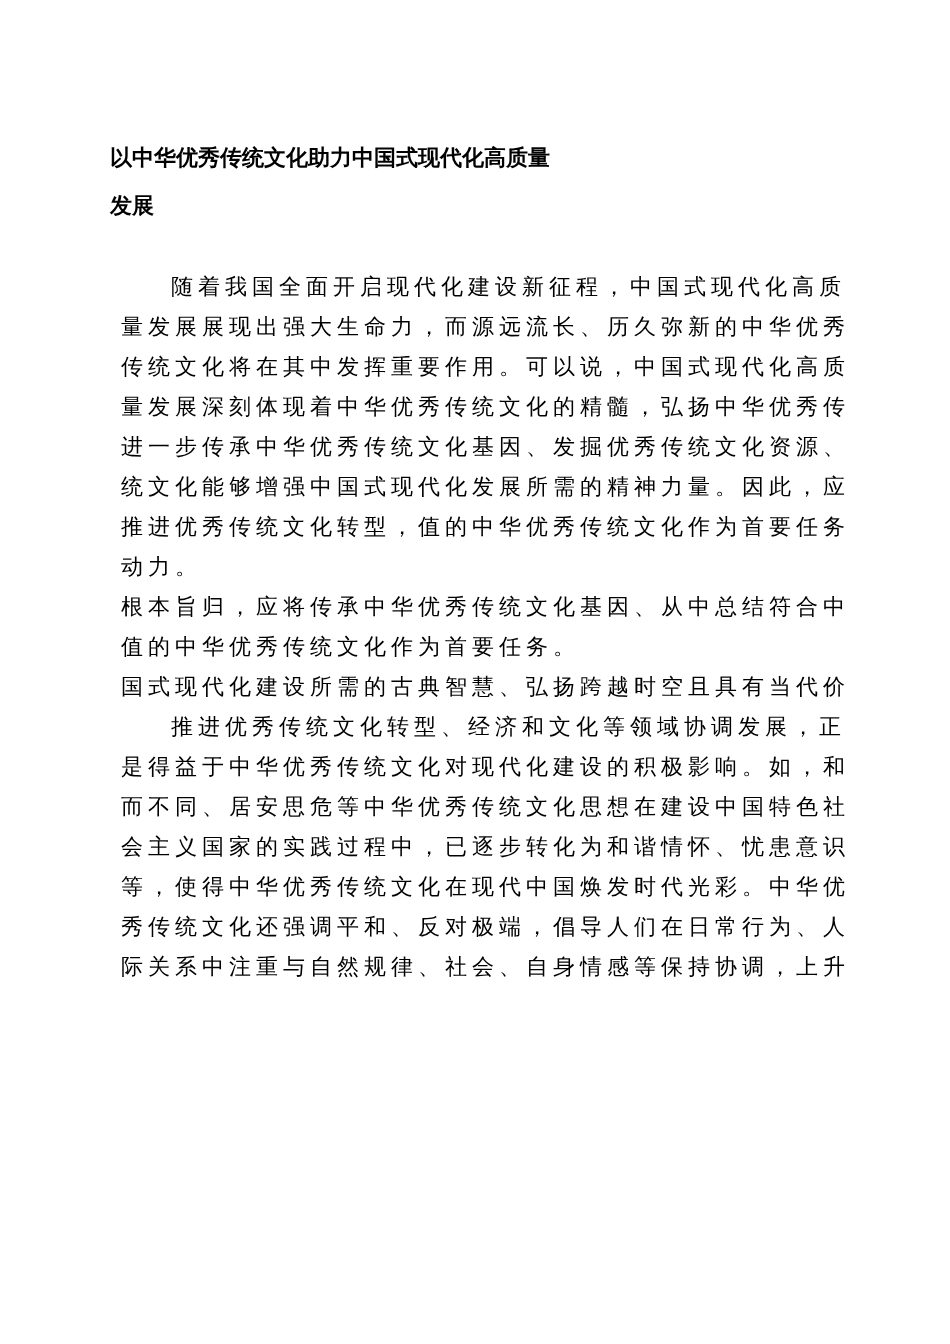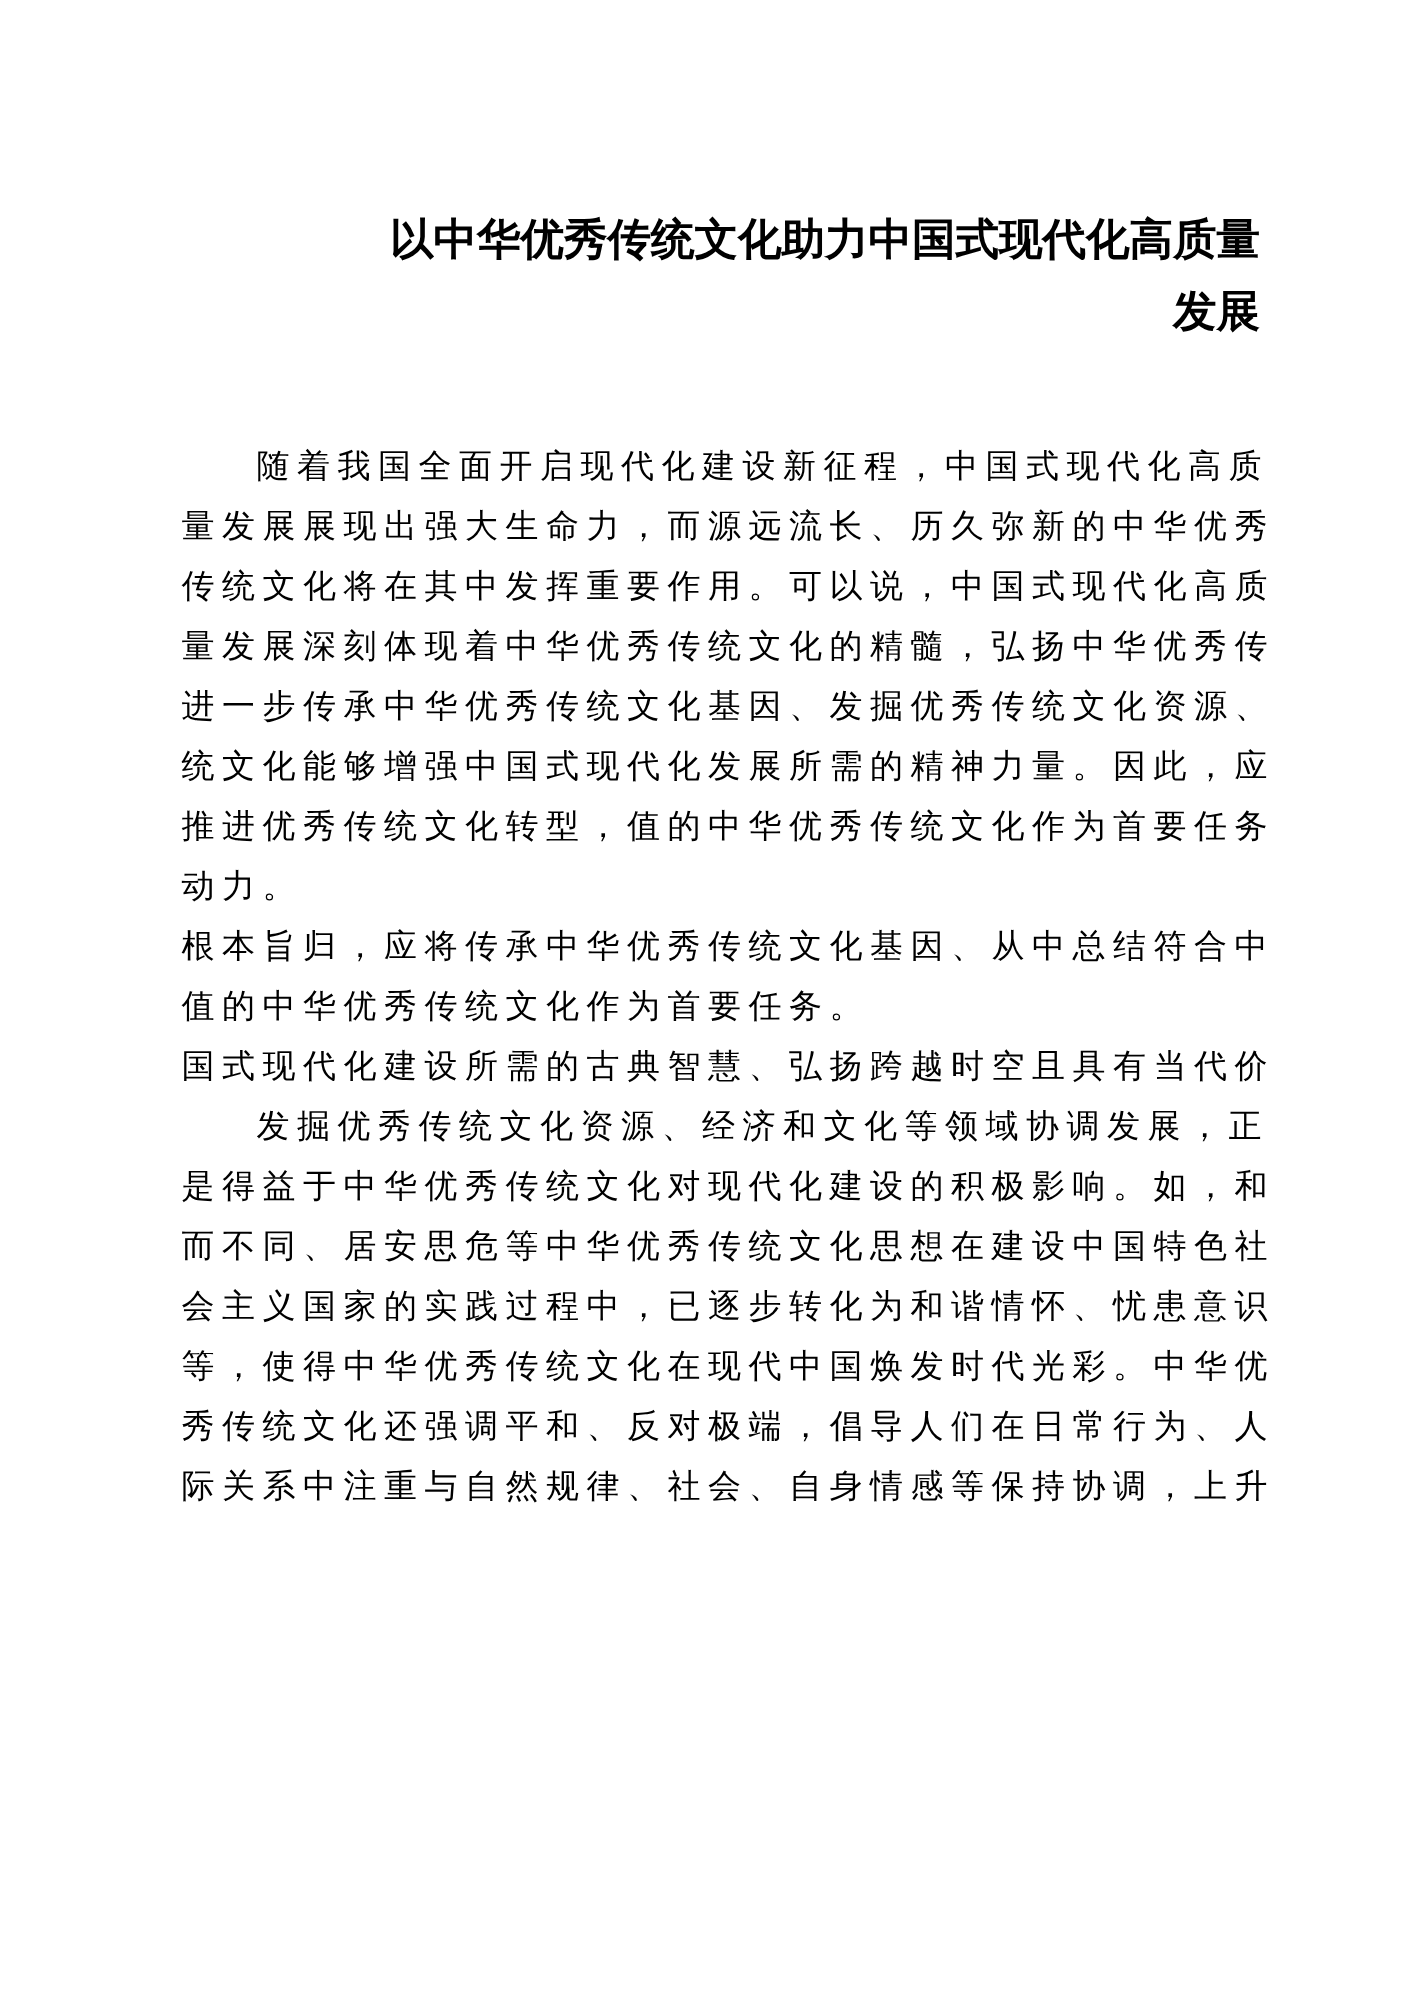--- a/index.html
+++ b/index.html
@@ -20,32 +20,32 @@
       top: 0;
       width: 950px;
       height: 1344px;
       background: #ffffff;
     }
     .title {
       position: absolute;
       left: 110px;
       top: 136px;
       width: 730px;
-      text-align: right;
-      font-family: Liberation Serif, serif;
+      text-align: left;
+      font-family: Liberation Mono, monospace;
       font-weight: bold;
-      font-size: 29px;
+      font-size: 22px;
       line-height: 48px;
       letter-spacing: 0px;
       margin: 0;
     }
     .body {
       position: absolute;
       left: 121px;
-      top: 292px;
+      top: 267px;
       width: 700px;
       font-family: "DejaVu Sans", "Liberation Sans", sans-serif;
       font-size: 22px;
       line-height: 40px;
       letter-spacing: 5.0px;
       text-align: justify;
       text-align-last: left;
     }
     .line {
       display: block;
@@ -78,21 +78,21 @@
     </div>
 
 
     <div>
       <span class="line">根本旨归，应将传承中华优秀传统文化基因、从中总结符合中</span>
       <span class="line">值的中华优秀传统文化作为首要任务。</span>
       <span class="line">国式现代化建设所需的古典智慧、弘扬跨越时空且具有当代价</span>
     </div>
 
     <div>
-      <span class="line first">发掘优秀传统文化资源、经济和文化等领域协调发展，正</span>
+      <span class="line first">推进优秀传统文化转型、经济和文化等领域协调发展，正</span>
       <span class="line">是得益于中华优秀传统文化对现代化建设的积极影响。如，和</span>
       <span class="line">而不同、居安思危等中华优秀传统文化思想在建设中国特色社</span>
       <span class="line">会主义国家的实践过程中，已逐步转化为和谐情怀、忧患意识</span>
       <span class="line">等，使得中华优秀传统文化在现代中国焕发时代光彩。中华优</span>
       <span class="line">秀传统文化还强调平和、反对极端，倡导人们在日常行为、人</span>
       <span class="line">际关系中注重与自然规律、社会、自身情感等保持协调，上升</span>
     </div>
   </div>
 </div>
 

